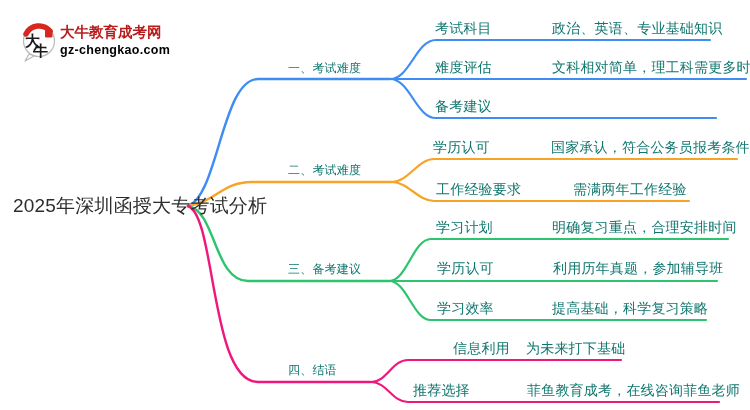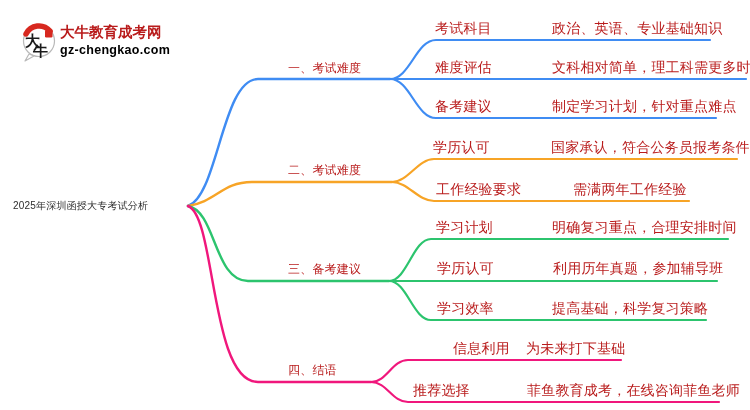--- a/index.html
+++ b/index.html
@@ -3,24 +3,24 @@
 <meta charset="utf-8">
 <title>2025年深圳函授大专考试分析</title>
 <style>
   html,body{margin:0;padding:0;background:#ffffff;}
   #stage{
     position:relative;width:750px;height:410px;overflow:hidden;background:#ffffff;
     font-family:"Liberation Sans","DejaVu Sans",sans-serif;
   }
   #wires{position:absolute;left:0;top:0;width:750px;height:410px;}
   .node{
-    position:absolute;white-space:nowrap;color:#b91c1c;font-size:14px;line-height:18px;
+    position:absolute;white-space:nowrap;color:#0f766e;font-size:14px;line-height:18px;
     letter-spacing:0.2px;
   }
-  .root{font-size:10px;color:#2d2d2d;}
+  .root{font-size:19px;color:#2d2d2d;}
   .branch-label{font-size:12px;}
   
   .logo{position:absolute;left:20px;top:21px;width:175px;height:44px;cursor:pointer;}
   .logo-mark{position:absolute;left:0;top:0;}
   .logo-name{
     position:absolute;left:40px;top:3px;font-size:14.5px;font-weight:bold;color:#b91c1c;line-height:17px;
   }
   .logo-domain{
     position:absolute;left:40px;top:22px;font-size:12.5px;font-weight:bold;color:#000000;line-height:15px;
     letter-spacing:0.3px;
@@ -74,21 +74,20 @@
   </div>
 
   <div class="node root" style="left:13px;top:197px;">2025年深圳函授大专考试分析</div>
 
   <div class="node branch-label" style="left:288px;top:59px;">一、考试难度</div>
   <div class="node" style="left:435px;top:19px;">考试科目</div>
   <div class="node" style="left:552px;top:19px;">政治、英语、专业基础知识</div>
   <div class="node" style="left:435px;top:58px;">难度评估</div>
   <div class="node" style="left:552px;top:58px;">文科相对简单，理工科需更多时间</div>
   <div class="node" style="left:435px;top:97px;">备考建议</div>
-  <div class="node" style="left:552px;top:97px;">制定学习计划，针对重点难点</div>
 
   <div class="node branch-label" style="left:288px;top:161px;">二、考试难度</div>
   <div class="node" style="left:433px;top:138px;">学历认可</div>
   <div class="node" style="left:551px;top:138px;">国家承认，符合公务员报考条件</div>
   <div class="node" style="left:436px;top:180px;">工作经验要求</div>
   <div class="node branch-label" style="left:288px;top:260px;">三、备考建议</div>
 
   <div class="node" style="left:573px;top:180px;">需满两年工作经验</div>
   <div class="node" style="left:436px;top:218px;">学习计划</div>
   <div class="node" style="left:552px;top:218px;">明确复习重点，合理安排时间</div>

